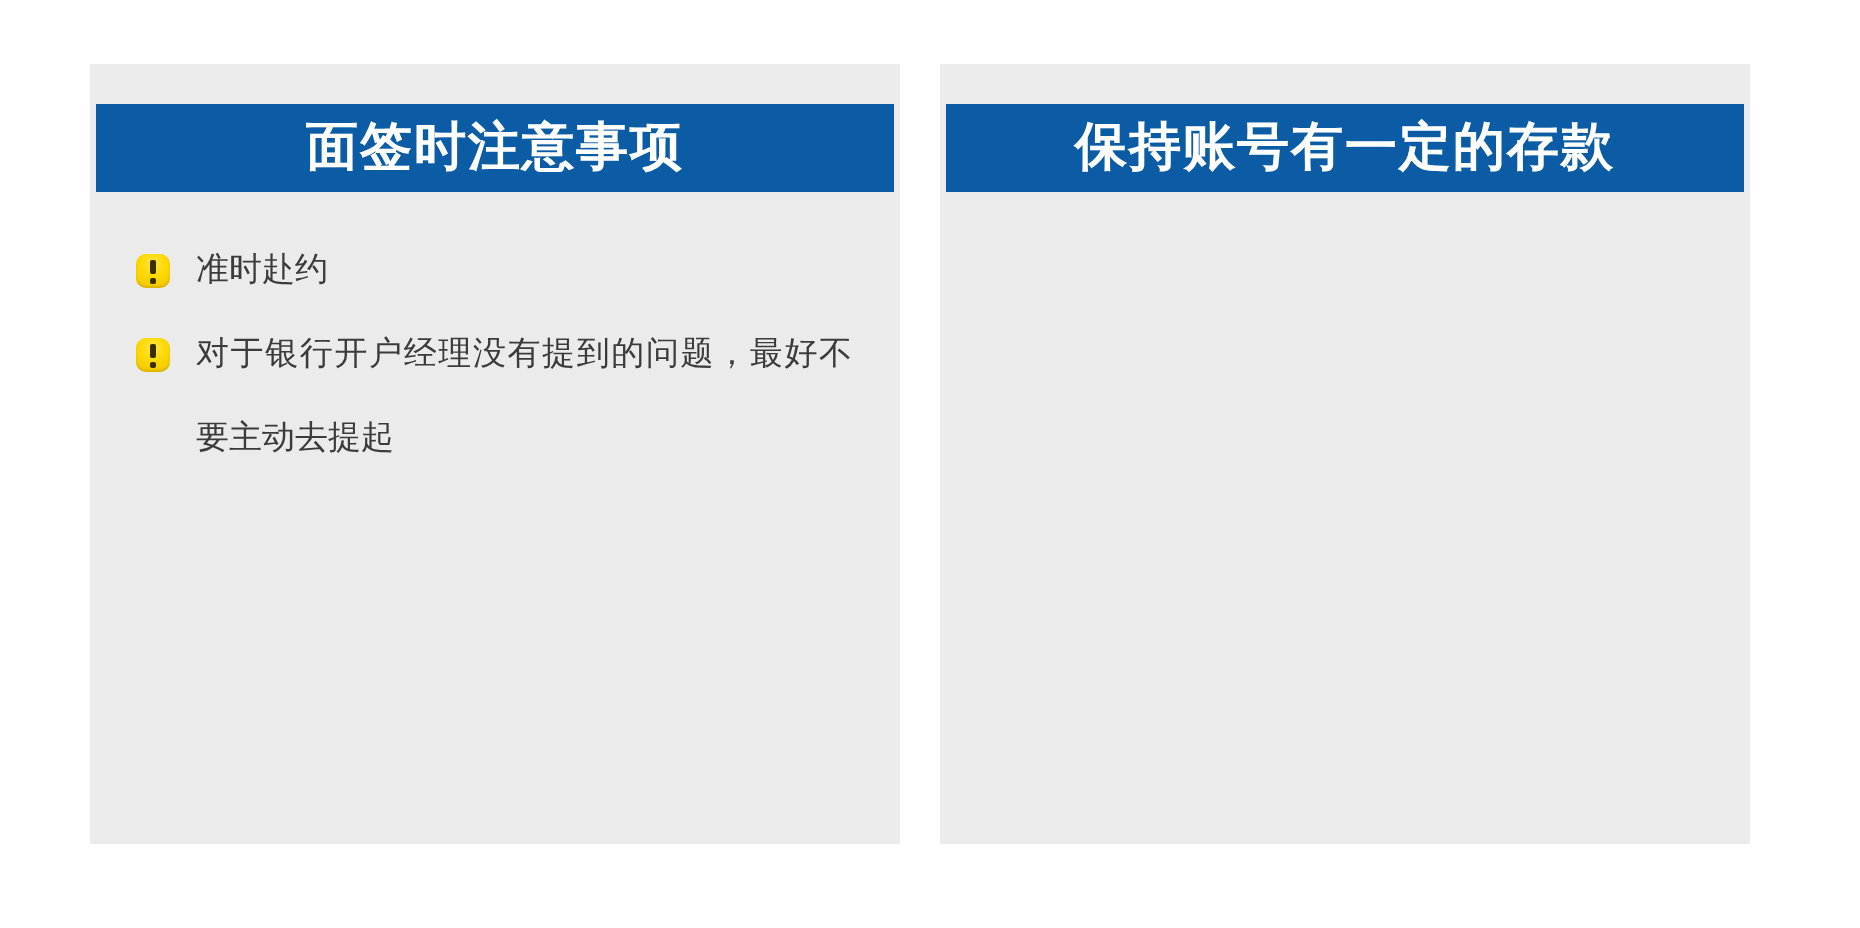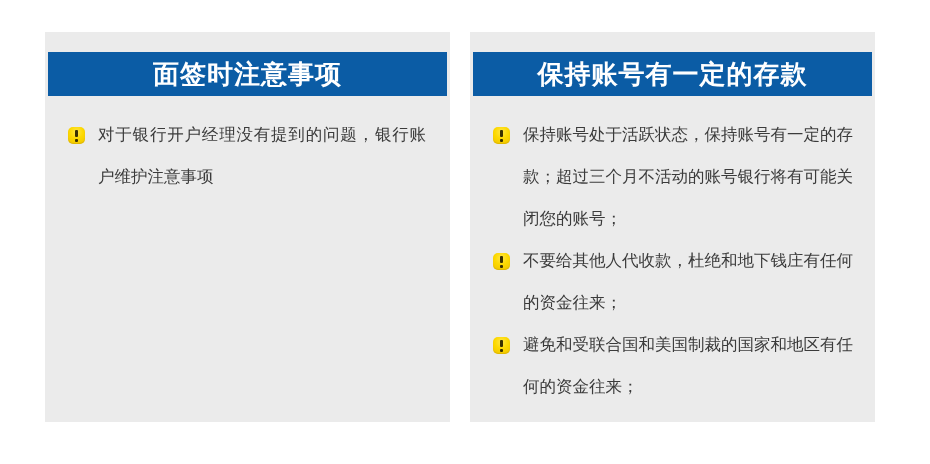--- a/index.html
+++ b/index.html
@@ -115,41 +115,29 @@
 <div id="stage">
 
   <section class="panel" id="panel-left">
     <div class="panel-header">
       <h2 class="panel-title">面签时注意事项</h2>
     </div>
     <div class="panel-body">
       <ul class="bullet-list">
         <li class="bullet-item">
           <span class="warn-icon"></span>
-          <span>对于银行开户经理没有提到的问题，银行账户维护注意事项</span>
+          <span>准时赴约</span>
+        </li>
+        <li class="bullet-item">
+          <span class="warn-icon"></span>
+          <span>对于银行开户经理没有提到的问题，最好不要主动去提起</span>
         </li>
       </ul>
     </div>
   </section>
 
   <section class="panel" id="panel-right">
     <div class="panel-header">
       <h2 class="panel-title">保持账号有一定的存款</h2>
     </div>
-    <div class="panel-body">
-      <ul class="bullet-list">
-        <li class="bullet-item">
-          <span class="warn-icon"></span>
-          <span>保持账号处于活跃状态，保持账号有一定的存款；超过三个月不活动的账号银行将有可能关闭您的账号；</span>
-        </li>
-        <li class="bullet-item">
-          <span class="warn-icon"></span>
-          <span>不要给其他人代收款，杜绝和地下钱庄有任何的资金往来；</span>
-        </li>
-        <li class="bullet-item">
-          <span class="warn-icon"></span>
-          <span>避免和受联合国和美国制裁的国家和地区有任何的资金往来；</span>
-        </li>
-      </ul>
-    </div>
   </section>
 
 </div>
 
 </body></html>

